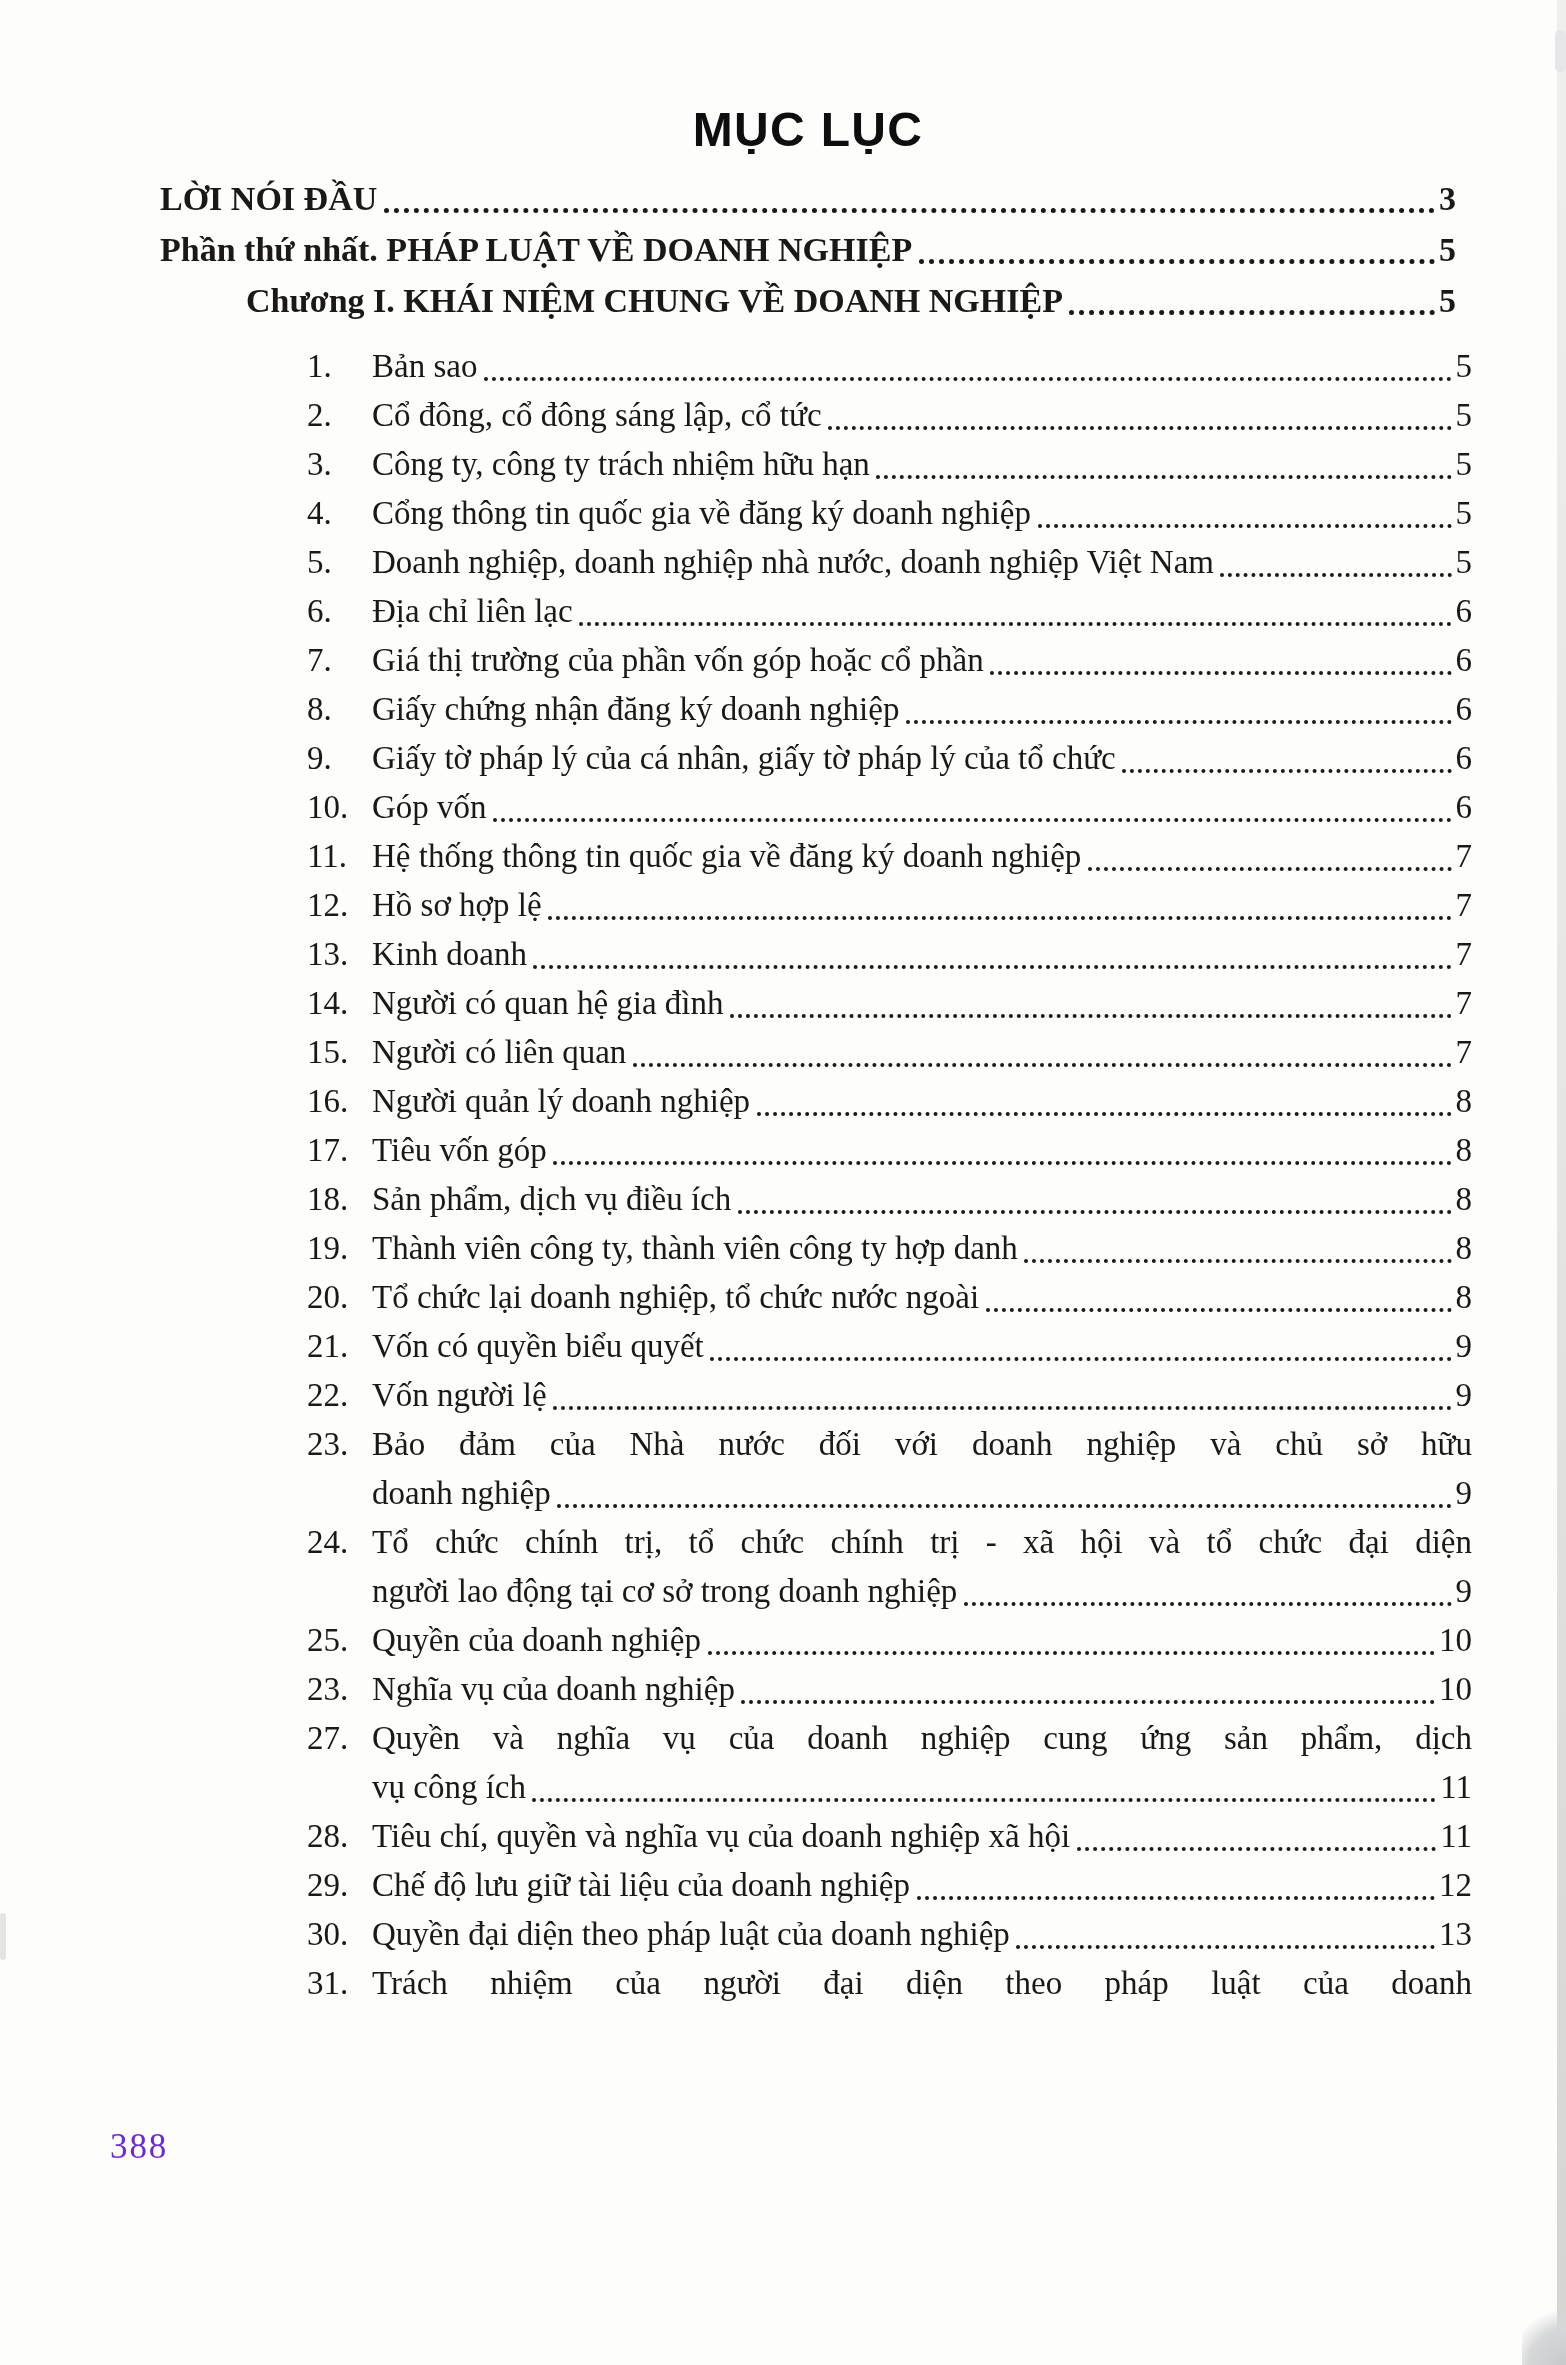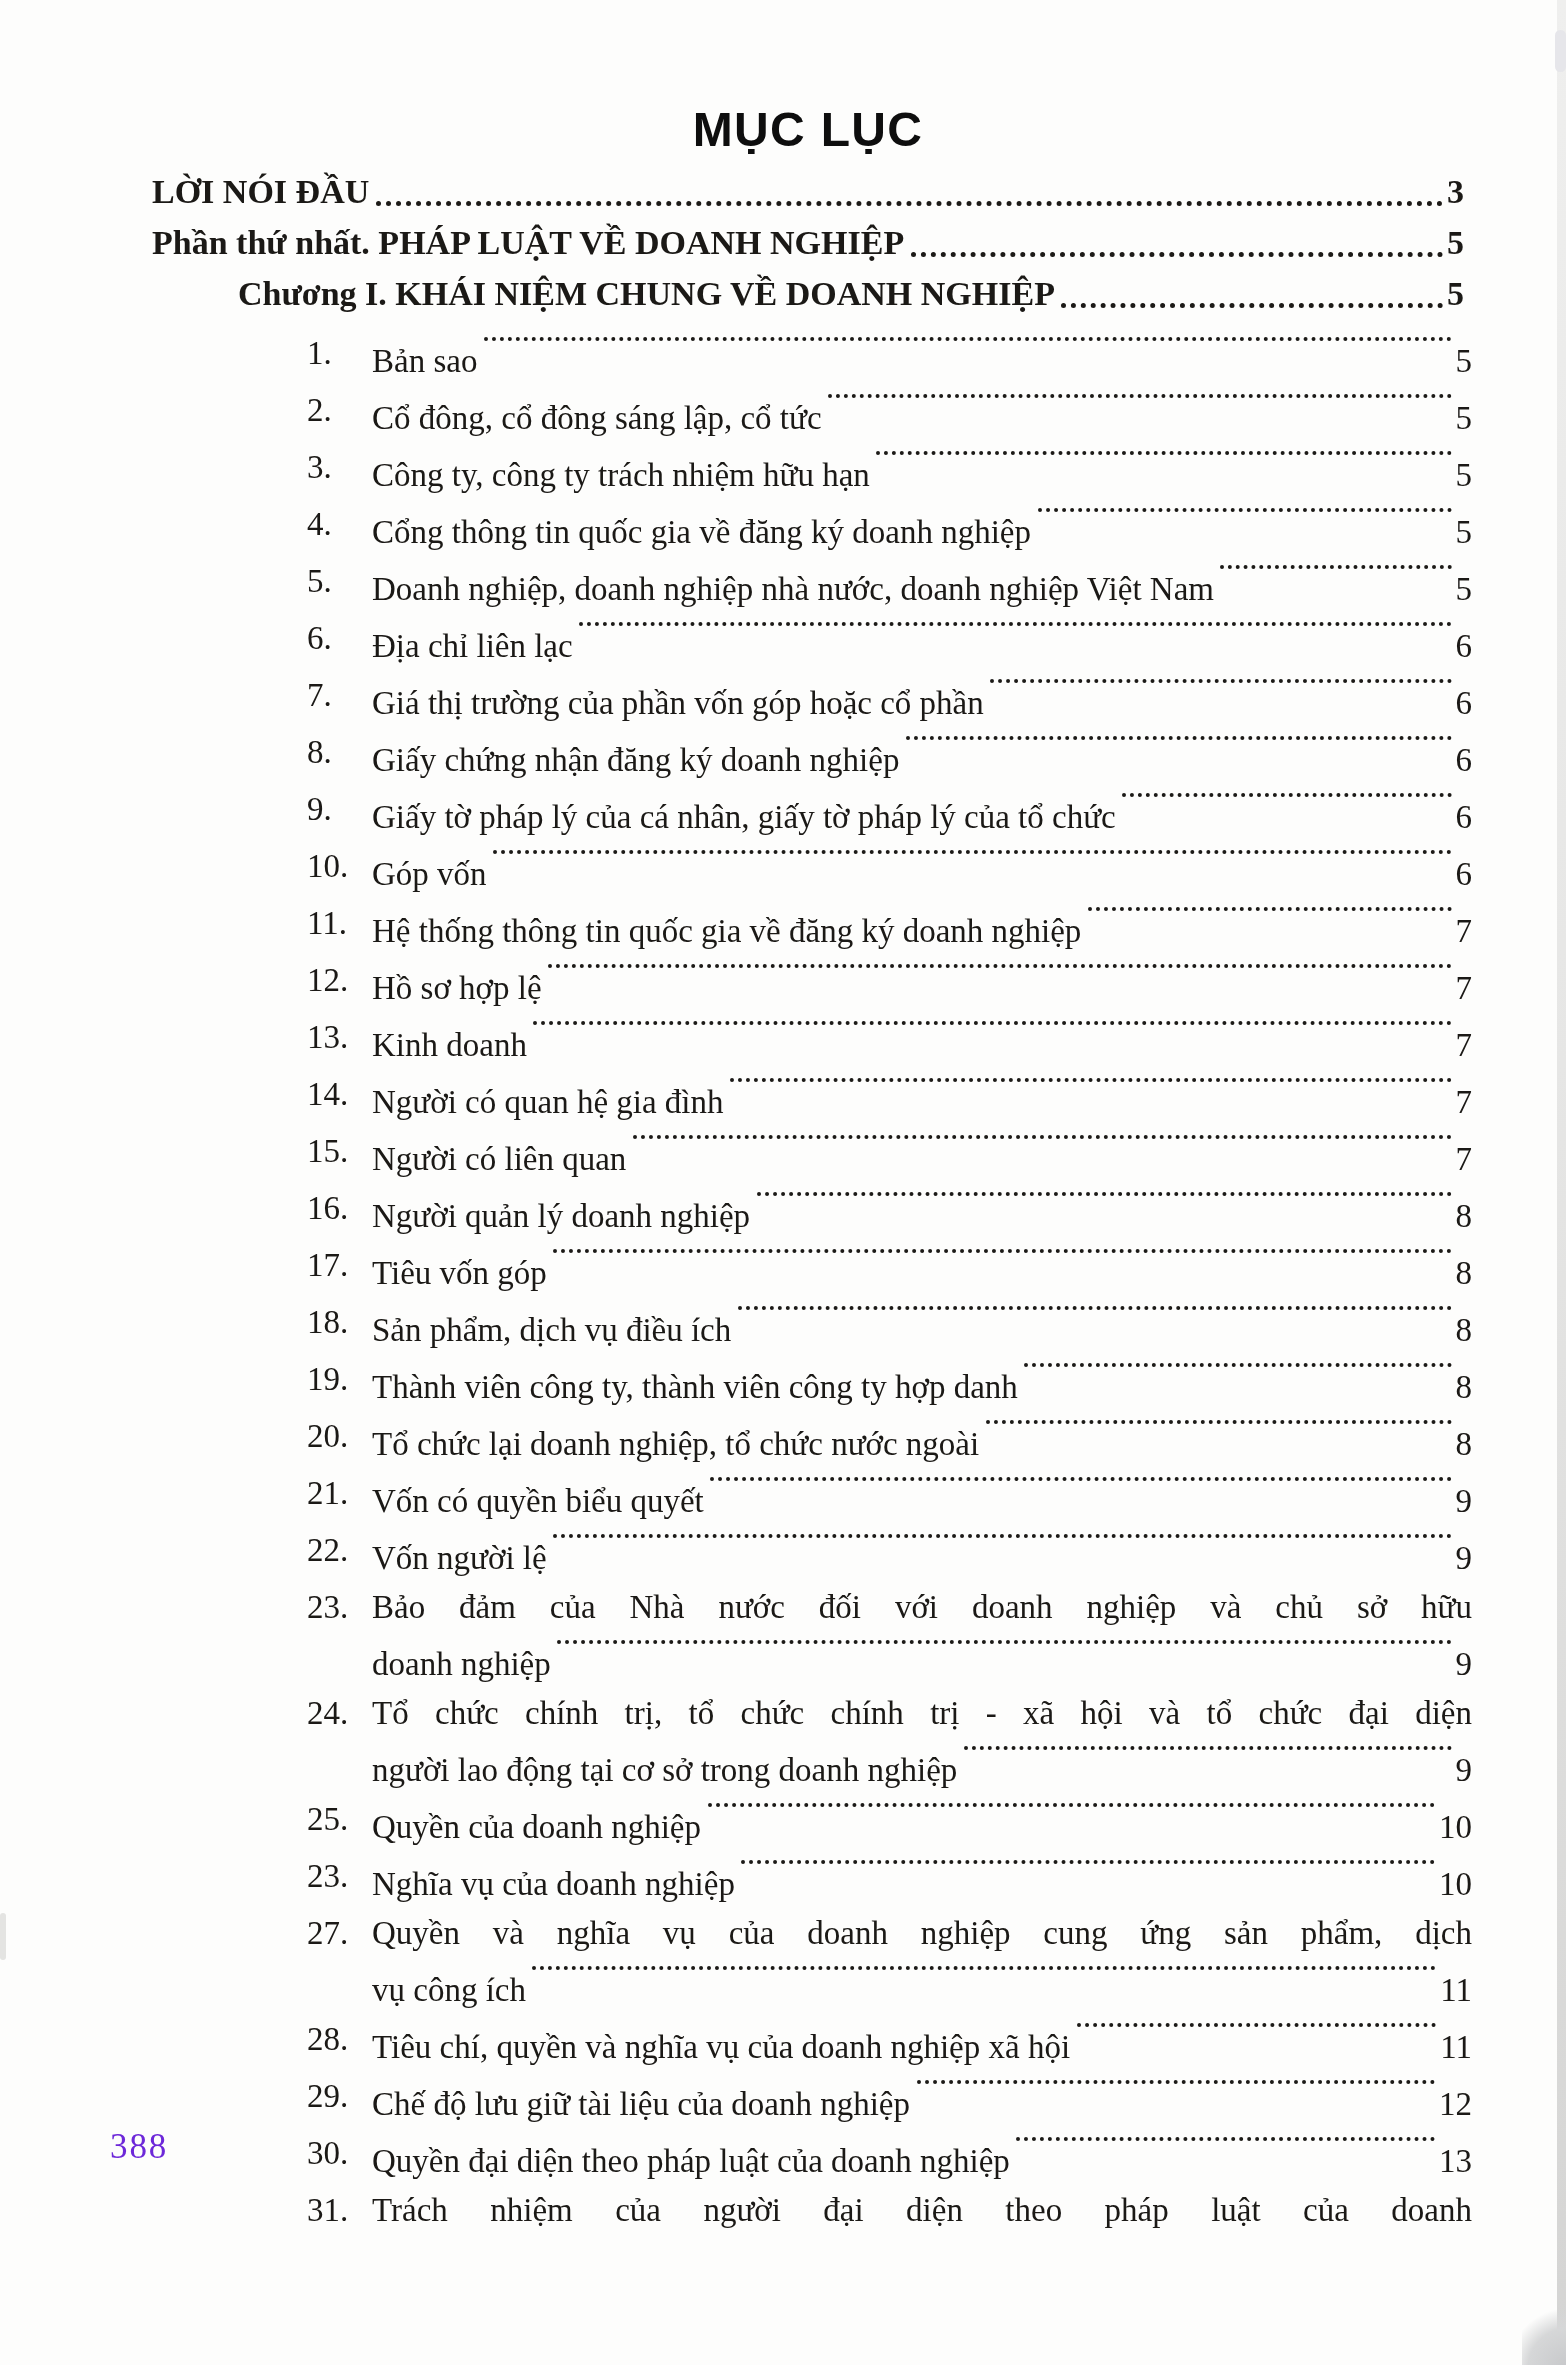--- a/index.html
+++ b/index.html
@@ -17,21 +17,21 @@
   .doc-title{
     text-align:center;
     font-family:"Liberation Sans", sans-serif;
     font-weight:700;
     font-size:48px;
     letter-spacing:1.3px;
     color:#0e0e0e;
     margin:0 0 9px 0;
     line-height:1.1;
   }
-  .front-list{margin:8px;}
+  .front-list{margin:16px;}
   .front-row{
     display:flex;align-items:flex-end;
     font-weight:700;
     font-size:34px;
     line-height:51px;
     white-space:nowrap;
   }
   .front-row.indent-1{margin-left:86px;}
   .leader{
     flex:1 1 auto;min-width:26px;
@@ -41,21 +41,21 @@
   .front-row .leader{border-bottom-width:5.2px;margin-bottom:10.4px;}
   .pageno{white-space:nowrap;}
   .toc-list{margin-left:163px;margin-top:10.4px;}
   .toc-row{
     display:flex;
     font-size:33px;
     line-height:49px;
   }
   .toc-row .num{flex:0 0 65px;}
   .toc-row .body{flex:1 1 auto;min-width:0;}
-  .line-flex{display:flex;align-items:flex-start;margin-top:8px;}
+  .line-flex{display:flex;align-items:flex-end;}
   .line-flex .text{white-space:nowrap;}
   .wrap-line{text-align:justify;text-align-last:justify;}
   .folio{
     position:absolute;left:110px;top:2127px;
     font-size:35px;letter-spacing:1.9px;color:#6d28d9;
   }
   
   .edge-right{
     position:absolute;top:0;right:0;width:10.4px;height:2366px;
     background:linear-gradient(180deg,#efefee 0%,#e6e6e5 45%,#d4d4d3 100%);

